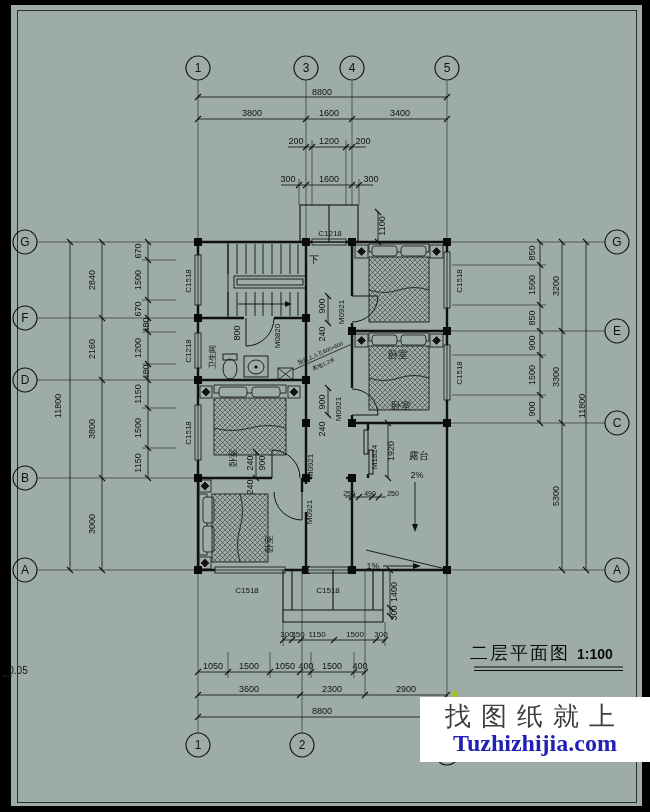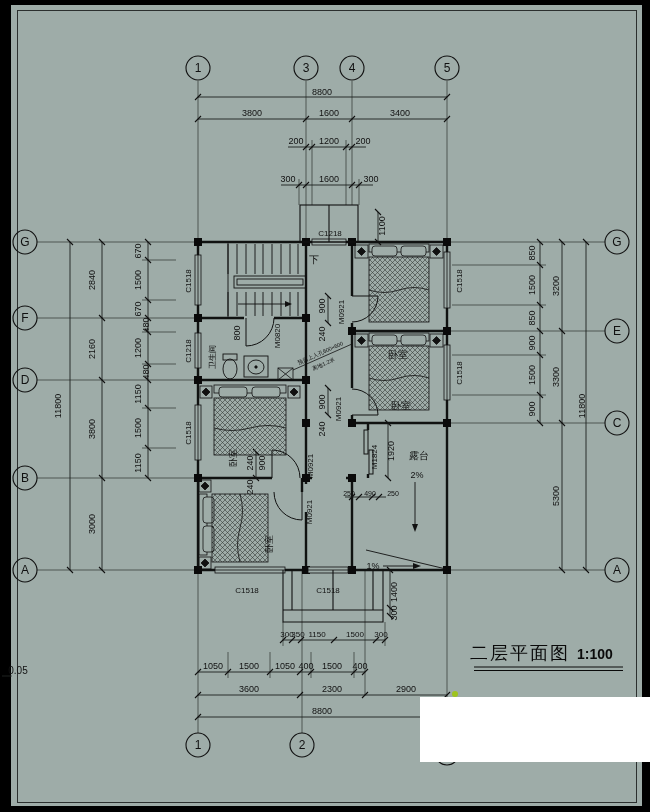--- a/index.html
+++ b/index.html
@@ -361,15 +361,17 @@
         <text x="323" y="366" text-anchor="middle" font-size="5.5" transform="rotate(-24 323 363)">离地1.2米</text>
         <text x="18" y="674" text-anchor="middle" font-size="10">0.05</text>
       </g>
   </svg>
 
   <div id="title-block">
     <span id="title-text">二层平面图</span><span id="title-scale">1:100</span>
   </div>
 
   <div id="watermark">
+    <div id="wm-line1">找图纸就上</div>
+    <div id="wm-line2">Tuzhizhijia.com</div>
   </div>
   <div id="wm-dot"></div>
 </div>
 
 </body></html>

